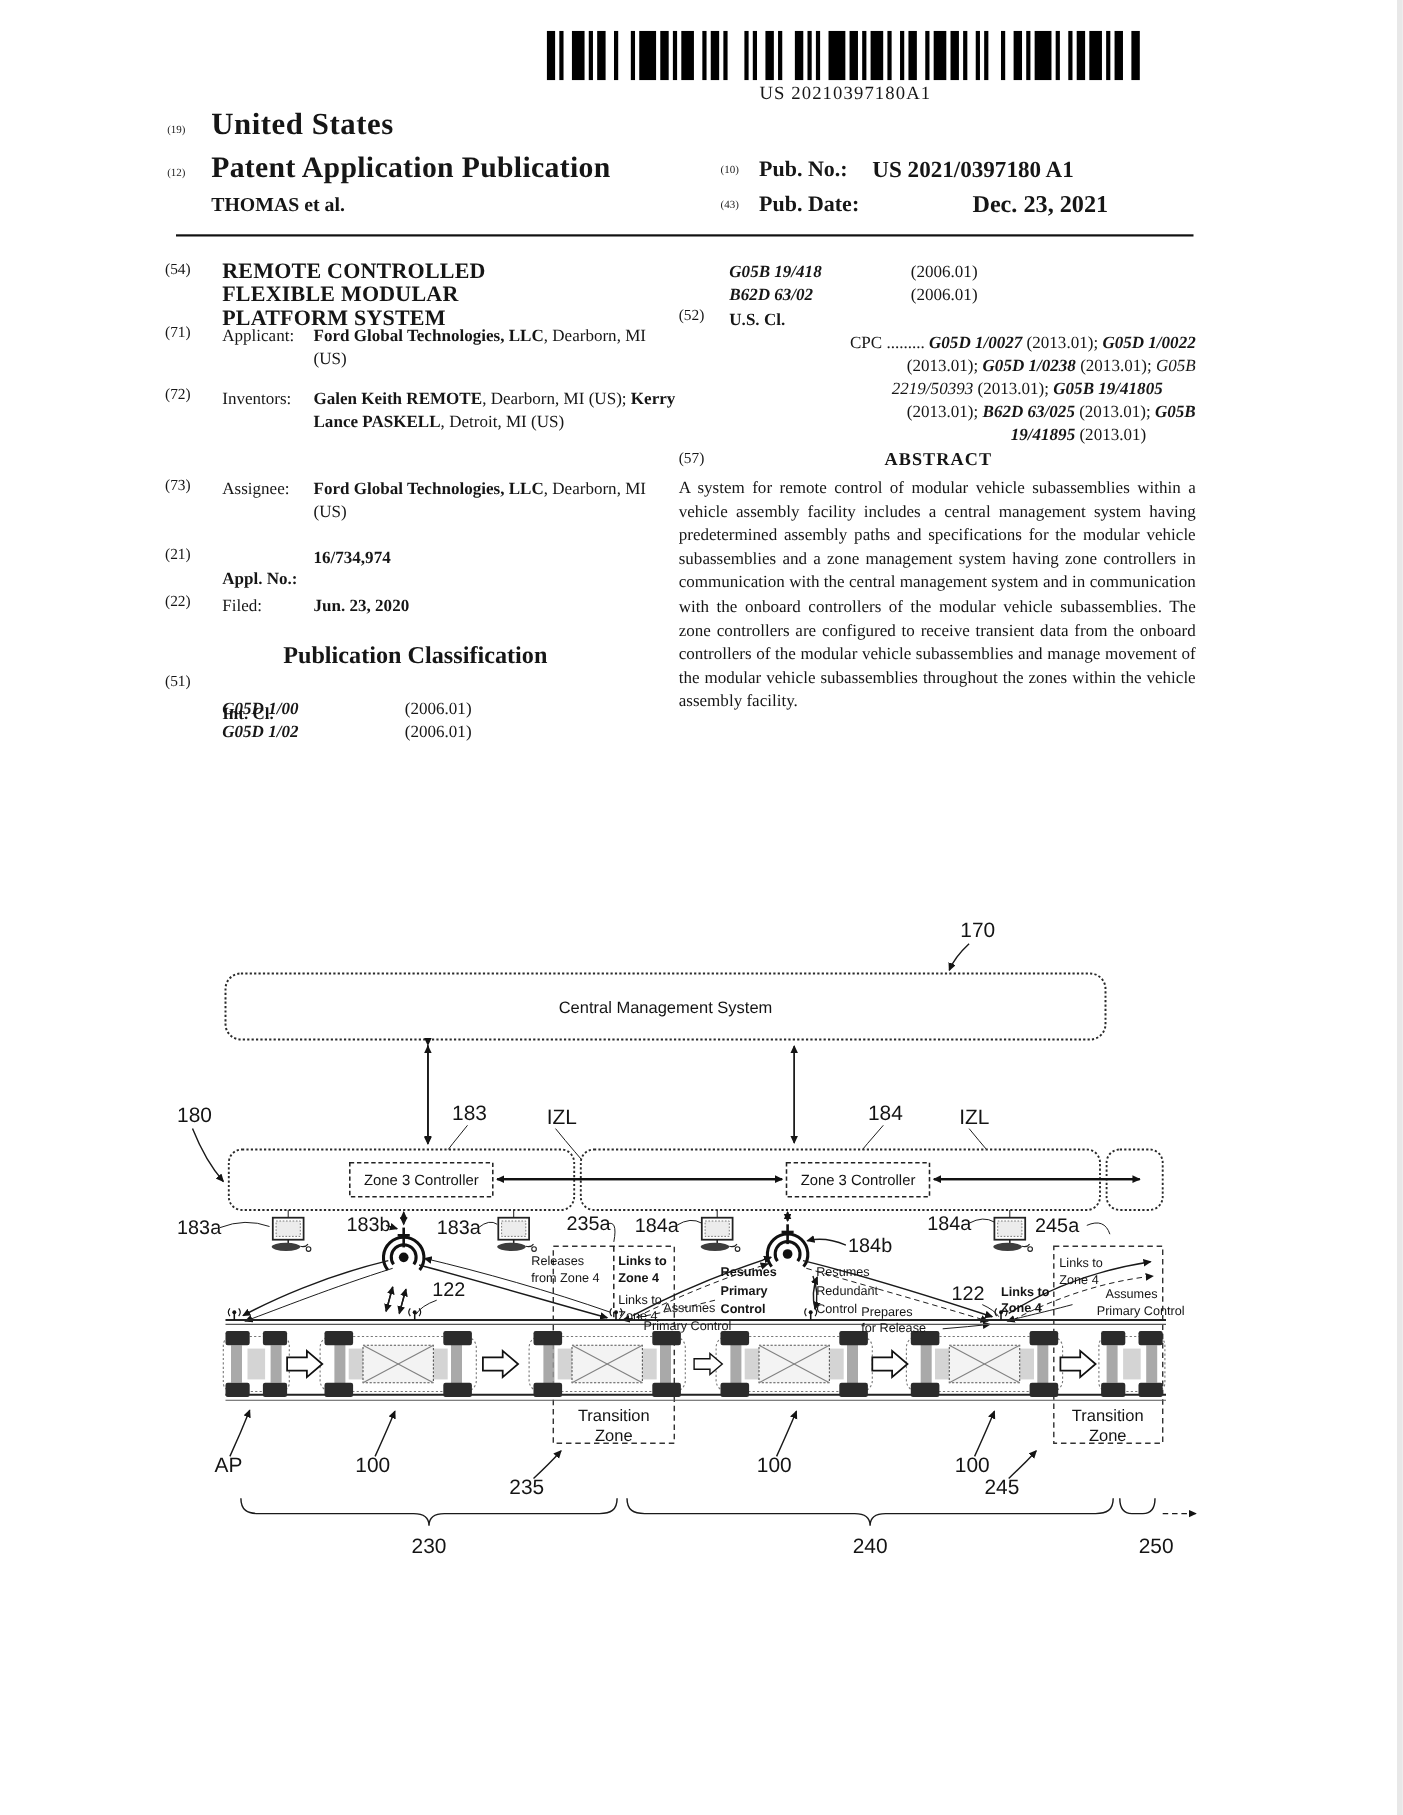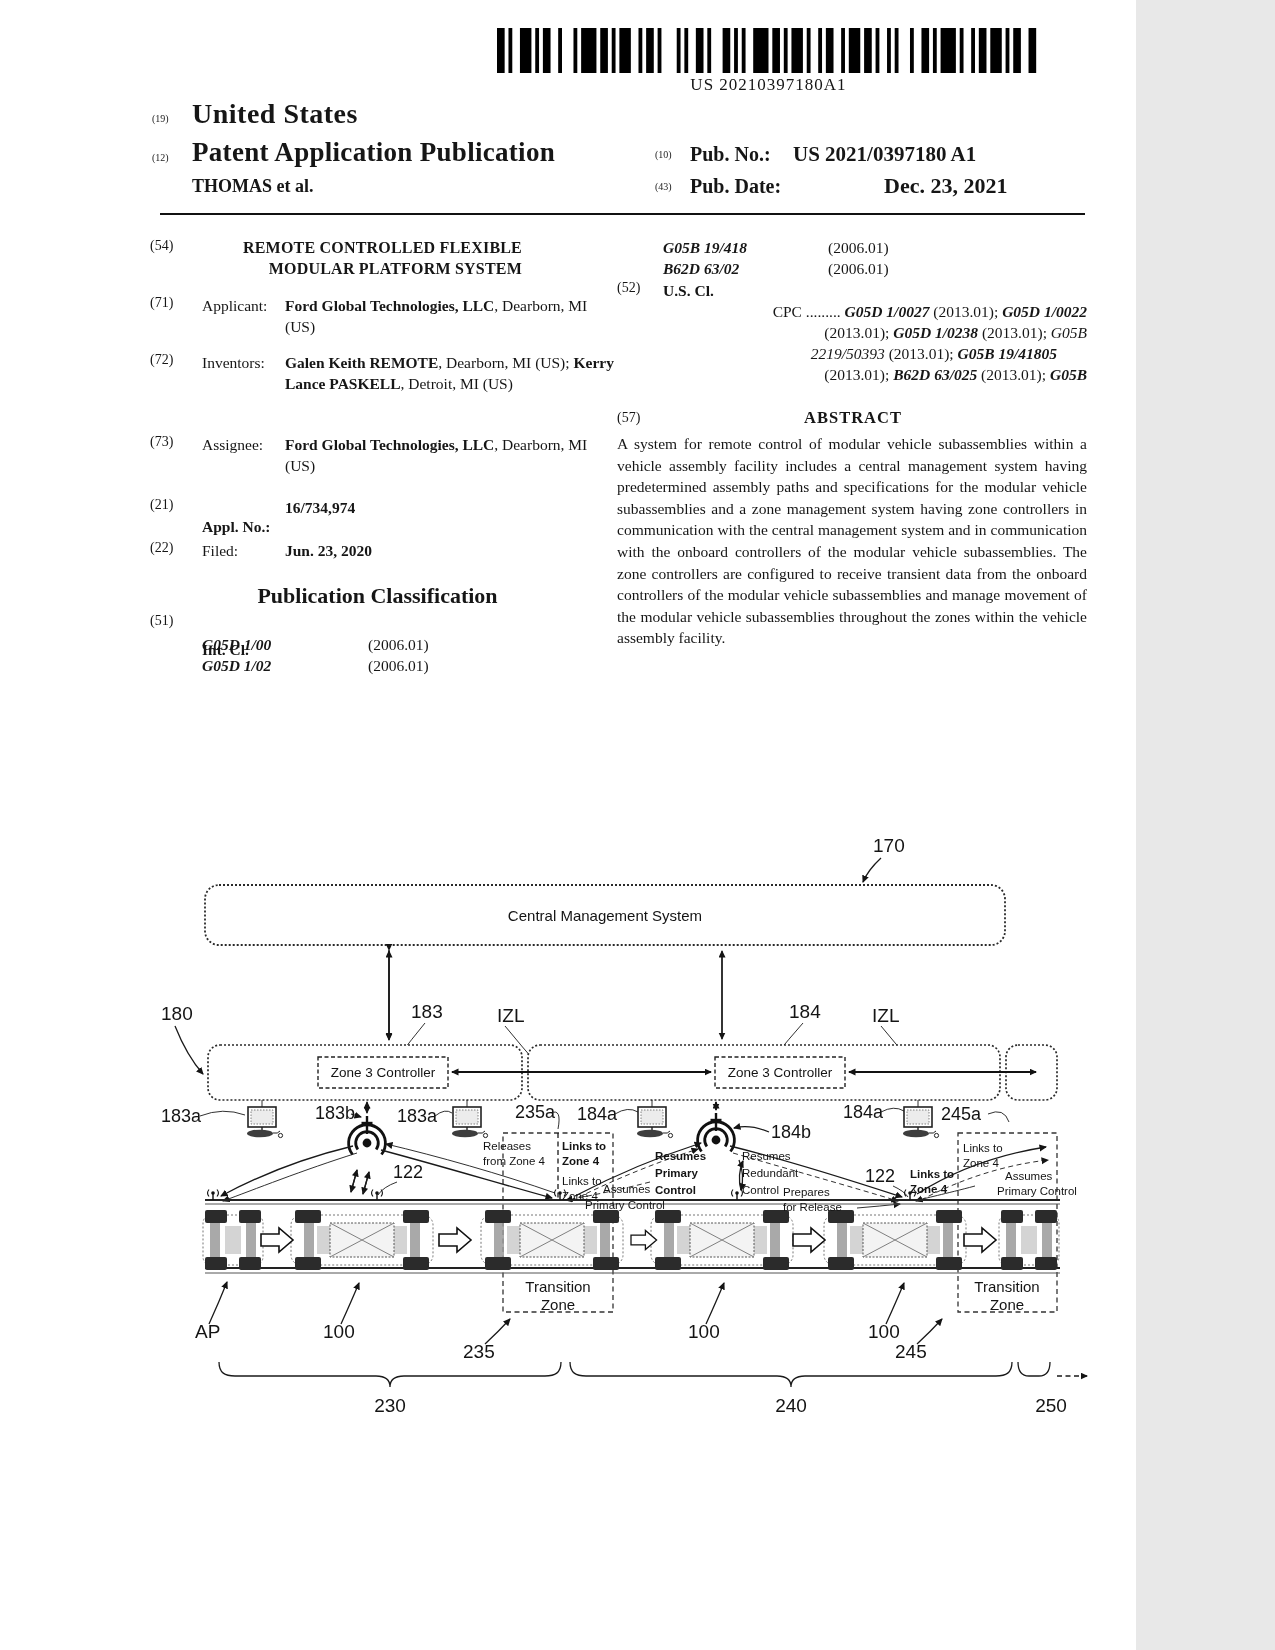--- a/index.html
+++ b/index.html
@@ -1,32 +1,32 @@
 <!DOCTYPE html>
 <html><head>
 <meta charset="utf-8">
 <style>
   html,body{margin:0;padding:0;background:#e8e8e8;}
-  #page{position:relative;width:1136px;height:1650px;background:#ffffff;color:#161616;
+  #page{position:relative;width:1270px;height:1650px;background:#ffffff;color:#161616;
         font-family:"Liberation Serif","DejaVu Serif",serif;overflow:hidden;}
   .abs{position:absolute;}
   .num{font-size:10px;color:#1c1c1c;}
   .big-title{font-size:28px;font-weight:bold;letter-spacing:.5px;}
   .pub-title{font-size:27px;font-weight:bold;letter-spacing:.3px;}
   .authors{font-size:18px;font-weight:bold;}
   .pub-label{font-size:20px;font-weight:bold;}
   .pub-val{font-size:21px;font-weight:bold;}
   .date-val{font-size:22px;font-weight:bold;}
   .rule{background:#111;}
   .bc-text{font-size:17px;text-align:center;letter-spacing:1px;}
   .field-num{font-size:14px;}
   .b{font-weight:bold;}
   .i{font-style:italic;}
   .bi{font-weight:bold;font-style:italic;}
-  .title54{font-size:16px;font-weight:bold;line-height:21px;letter-spacing:.2px;text-align:right;}
+  .title54{font-size:20px;font-weight:bold;line-height:21px;letter-spacing:.2px;}
   .val{font-size:15.5px;line-height:21px;}
   .pubclass{font-size:22px;font-weight:bold;text-align:center;}
   .cpcline{font-size:15.5px;line-height:21px;text-align:right;white-space:nowrap;}
   .abstract{font-size:15.5px;line-height:21.6px;text-align:justify;}
   .abs-head{font-size:16.5px;font-weight:bold;letter-spacing:1px;text-align:center;}
   
   svg text{font-family:"Liberation Sans","DejaVu Sans",sans-serif;fill:#141414;}
   .ref{font-size:19px;}
   .refm{font-size:18px;}
   .cmslab{font-size:15px;}
@@ -149,20 +149,21 @@
   <div class="abs val" style="left:828px;top:237px;">(2006.01)</div>
   <div class="abs val bi" style="left:663px;top:258px;">B62D 63/02</div>
   <div class="abs val" style="left:828px;top:258px;">(2006.01)</div>
 
   <div class="abs field-num" style="left:617px;top:280px;">(52)</div>
   <div class="abs val b" style="left:663px;top:280px;">U.S. Cl.</div>
   <div class="abs cpcline" style="left:617px;top:301px;width:470px;"><span>CPC ......... </span><span class="bi">G05D 1/0027</span><span> (2013.01); </span><span class="bi">G05D 1/0022</span></div>
   <div class="abs cpcline" style="left:617px;top:322px;width:470px;"><span>(2013.01); </span><span class="bi">G05D 1/0238</span><span> (2013.01); </span><span class="i">G05B</span></div>
   <div class="abs cpcline" style="left:617px;top:343px;width:440px;"><span class="i">2219/50393</span><span> (2013.01); </span><span class="bi">G05B 19/41805</span></div>
   <div class="abs cpcline" style="left:617px;top:364px;width:470px;"><span>(2013.01); </span><span class="bi">B62D 63/025</span><span> (2013.01); </span><span class="bi">G05B</span></div>
+  <div class="abs cpcline" style="left:617px;top:385px;width:425px;"><span class="bi">19/41895</span><span> (2013.01)</span></div>
 
   <div class="abs field-num" style="left:617px;top:410px;">(57)</div>
   <div class="abs abs-head" style="left:663px;top:408px;width:380px;">ABSTRACT</div>
   <div class="abs abstract" style="left:617px;top:433px;width:470px;">A system for remote control of modular vehicle subassemblies within a vehicle assembly facility includes a central management system having predetermined assembly paths and specifications for the modular vehicle subassemblies and a zone management system having zone controllers in communication with the central management system and in communication with the onboard controllers of the modular vehicle subassemblies. The zone controllers are configured to receive transient data from the onboard controllers of the modular vehicle subassemblies and manage movement of the modular vehicle subassemblies throughout the zones within the vehicle assembly facility.</div>
 
   <svg class="abs" style="left:145px;top:830px;" width="960" height="608" viewBox="0 0 960 608">
     <defs>
       <marker id="mA" markerWidth="9" markerHeight="8" refX="6.5" refY="3.5" orient="auto" markerUnits="userSpaceOnUse">
         <path d="M0,0 L7.5,3.5 L0,7 z" fill="#141414"></path>
       </marker>

